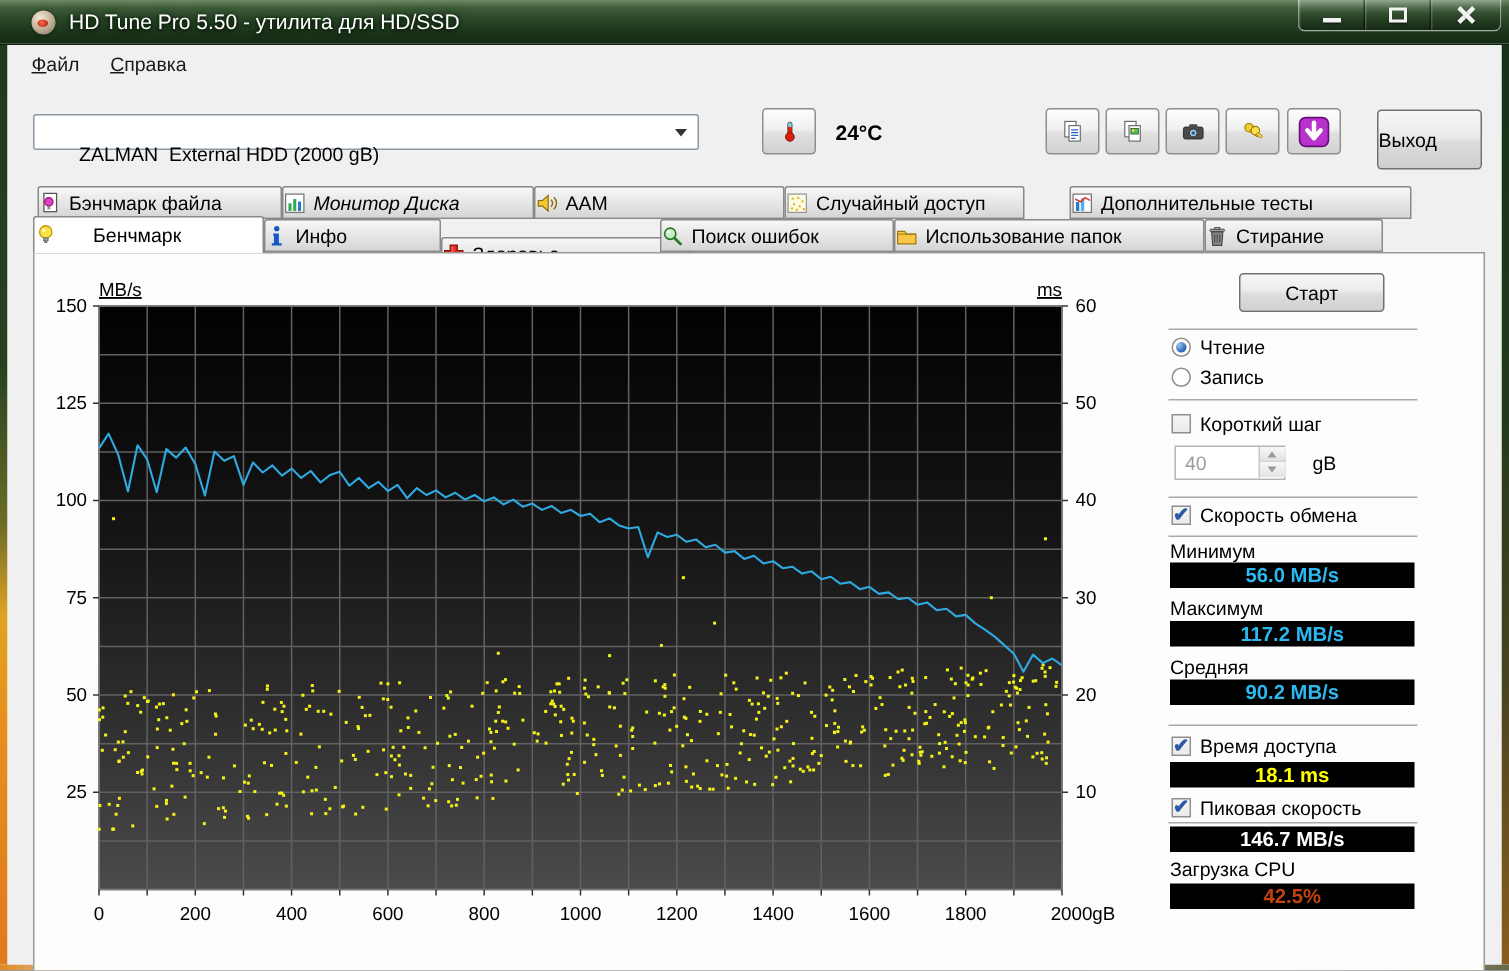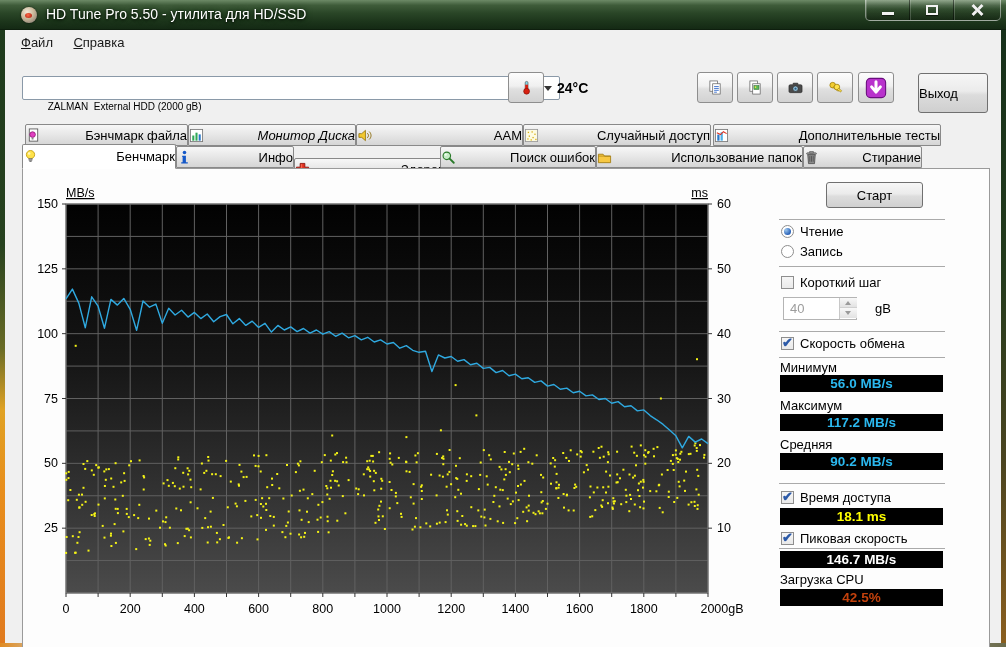--- a/index.html
+++ b/index.html
@@ -38,38 +38,38 @@
   .glyph-close:before,.glyph-close:after{content:"";position:absolute;left:7px;top:1px;width:3px;height:14px;
     background:#f2f2f2;box-shadow:0 1px 1px #00000066;}
   .glyph-close:before{transform:rotate(45deg);}
   .glyph-close:after{transform:rotate(-45deg);}
   
   #client{position:absolute;left:5px;top:30px;width:996px;height:613px;background:#f0f0f0;}
   #menubar{position:absolute;left:0;top:0;width:100%;height:28px;}
   .menu-item{display:inline-block;margin:5px 0 0 16px;font-size:13px;color:#1a1a1a;cursor:default;}
   .menu-item::first-letter{text-decoration:underline;}
   
-  #drive-combo{position:absolute;left:17px;top:46px;width:538px;height:24px;background:#fff;
-    border:1px solid #8a99a8;border-radius:2px;font-size:10px;color:#000;
-    padding:13px 20px 0 8px;white-space:pre;cursor:default;}
+  #drive-combo{position:absolute;left:17px;top:46px;width:444px;height:24px;background:#fff;
+    border:1px solid #8a99a8;border-radius:2px;font-size:13px;color:#000;
+    padding:3px 20px 0 8px;white-space:pre;cursor:default;}
   #combo-arrow{position:absolute;right:7px;top:9px;width:0;height:0;
     border-left:4px solid transparent;border-right:4px solid transparent;border-top:5px solid #333;}
   .toolbtn{position:absolute;top:42px;width:36px;height:31px;
     background:linear-gradient(180deg,#fdfdfd,#f0f0f0 45%,#e0e0e0 55%,#d2d2d2);
     border:1px solid #8e8e8e;border-radius:3px;cursor:pointer;
     display:flex;align-items:center;justify-content:center;}
   #temp-label{position:absolute;left:552px;top:50px;font-size:14px;font-weight:bold;color:#000;}
   #exit-button{position:absolute;left:913px;top:43px;width:70px;height:40px;
     background:linear-gradient(180deg,#f6f6f6,#ebebeb 45%,#dcdcdc 55%,#cfcfcf);
     border:1px solid #707070;border-radius:3px;font-size:13px;color:#000;
     display:flex;align-items:center;justify-content:flex-start;cursor:pointer;}
   
   .tab{position:absolute;height:22px;border:1px solid #898989;border-radius:2px 2px 0 0;
     background:linear-gradient(180deg,#f7f7f7,#e3e3e3 60%,#d5d5d5);
-    font-size:13px;color:#000;display:flex;align-items:center;justify-content:space-between;gap:5px;cursor:pointer;}
+    font-size:13px;color:#000;display:flex;align-items:center;justify-content:flex-start;gap:5px;cursor:pointer;}
   .tab.active{background:#fff;height:25px;z-index:6;border-bottom:1px solid #fff;}
   .ticon{width:15px;height:15px;flex:0 0 auto;}
   
   #page{position:absolute;left:17px;top:138px;width:968px;height:542px;background:#fdfdfd;
     border:1px solid #9a9a9a;z-index:5;}
   
   .sep{position:absolute;left:756px;width:166px;height:1px;background:#aaa;}
   #start-button{position:absolute;left:763px;top:13px;width:97px;height:26px;
     background:linear-gradient(180deg,#f7f7f7,#ebebeb 45%,#dddddd 55%,#d0d0d0);
     border:1px solid #707070;border-radius:3px;font-size:13px;
@@ -197,21 +197,21 @@
       </svg>
       <span>Монитор Диска</span>
     </div>
     <div class="tab" style="left:351px;top:94px;width:167px;">
       <svg class="ticon" viewBox="0 0 16 16">
         <path d="M2 6h3l4-3.5v11L5 10H2z" fill="#f2c830" stroke="#8a6a08" stroke-width="0.8"></path>
         <path d="M11 5.5c1.6 1.4 1.6 3.6 0 5M13 3.8c2.6 2.3 2.6 6.1 0 8.4" stroke="#8a6a08" stroke-width="1" fill="none"></path>
       </svg>
       <span>AAM</span>
     </div>
-    <div class="tab" style="left:518px;top:94px;width:188px;">
+    <div class="tab" style="left:518px;top:94px;width:160px;">
       <svg class="ticon" viewBox="0 0 16 16">
         <rect x="1.5" y="1.5" width="13" height="13" fill="#fdfbe2" stroke="#999" stroke-width="0.9"></rect>
         <g fill="#d8b018">
             <rect x="4" y="4" width="1.4" height="1.4"></rect>
             <rect x="8" y="3.5" width="1.4" height="1.4"></rect>
             <rect x="11" y="6" width="1.4" height="1.4"></rect>
             <rect x="5" y="8" width="1.4" height="1.4"></rect>
             <rect x="9" y="9.5" width="1.4" height="1.4"></rect>
             <rect x="3.5" y="11" width="1.4" height="1.4"></rect>
             <rect x="12" y="11.5" width="1.4" height="1.4"></rect>

